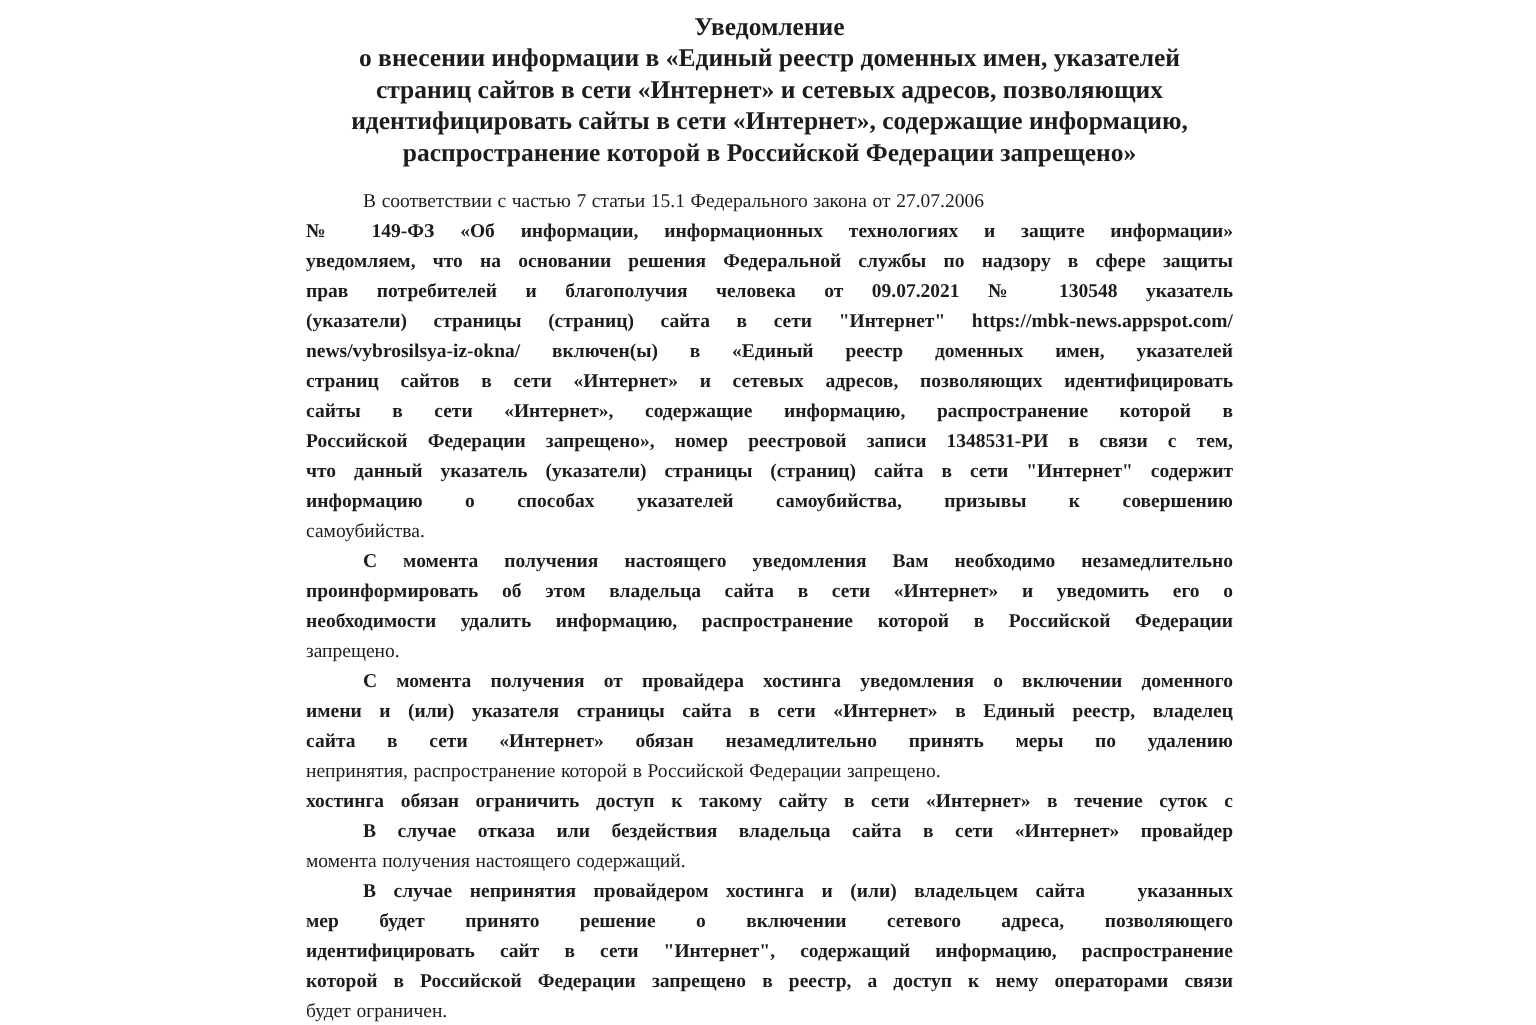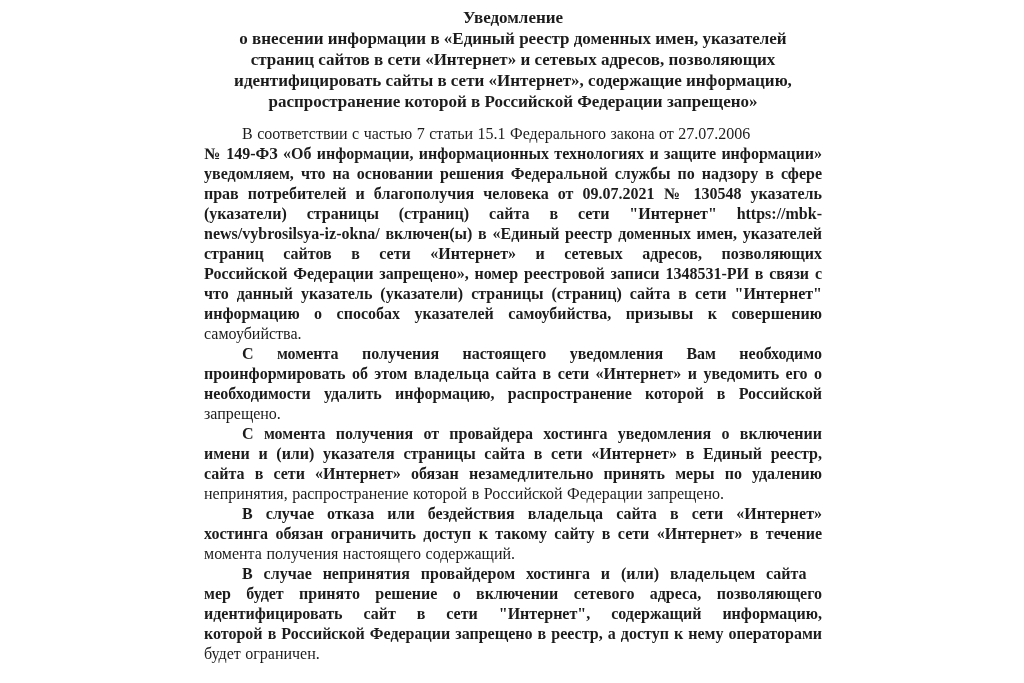--- a/index.html
+++ b/index.html
@@ -29,21 +29,21 @@
     font-size: 17px;
     font-weight: 700;
     line-height: 21px;
     text-align: center;
     white-space: nowrap;
   }
   .body-block {
     margin-top: 12px;
   }
   .line {
-    font-size: 16px;
+    font-size: 13px;
     line-height: 20px;
     height: 20px;
     overflow: hidden;
     text-align: justify;
     word-spacing: 0.5px;
   }
   .j {
     text-align-last: justify;
     font-weight: bold;
   }
@@ -68,20 +68,21 @@
     <div class="body-block">
 
       <div class="para">
         <div class="line ind">В соответствии с частью 7 статьи 15.1 Федерального закона от 27.07.2006</div>
         <div class="line j">№ 149-ФЗ «Об информации, информационных технологиях и защите информации»</div>
         <div class="line j">уведомляем, что на основании решения Федеральной службы по надзору в сфере защиты</div>
         <div class="line j">прав потребителей и благополучия человека от 09.07.2021 № 130548 указатель</div>
         <div class="line j">(указатели) страницы (страниц) сайта в сети "Интернет" https://mbk-news.appspot.com/</div>
         <div class="line j">news/vybrosilsya-iz-okna/ включен(ы) в «Единый реестр доменных имен, указателей</div>
         <div class="line j">страниц сайтов в сети «Интернет» и сетевых адресов, позволяющих идентифицировать</div>
+        <div class="line j">сайты в сети «Интернет», содержащие информацию, распространение которой в</div>
         <div class="line j">Российской Федерации запрещено», номер реестровой записи 1348531-РИ в связи с тем,</div>
         <div class="line j">что данный указатель (указатели) страницы (страниц) сайта в сети "Интернет" содержит</div>
         <div class="line j">информацию о способах указателей самоубийства, призывы к совершению</div>
         <div class="line">самоубийства.</div>
       </div>
 
       <div class="para">
         <div class="line ind j">С момента получения настоящего уведомления Вам необходимо незамедлительно</div>
         <div class="line j">проинформировать об этом владельца сайта в сети «Интернет» и уведомить его о</div>
         <div class="line j">необходимости удалить информацию, распространение которой в Российской Федерации</div>
@@ -89,22 +90,22 @@
       </div>
 
       <div class="para">
         <div class="line ind j">С момента получения от провайдера хостинга уведомления о включении доменного</div>
         <div class="line j">имени и (или) указателя страницы сайта в сети «Интернет» в Единый реестр, владелец</div>
         <div class="line j">сайта в сети «Интернет» обязан незамедлительно принять меры по удалению</div>
         <div class="line">непринятия, распространение которой в Российской Федерации запрещено.</div>
       </div>
 
       <div class="para">
+        <div class="line j">хостинга обязан ограничить доступ к такому сайту в сети «Интернет» в течение суток с</div>
         <div class="line ind j">В случае отказа или бездействия владельца сайта в сети «Интернет» провайдер</div>
-        <div class="line j">хостинга обязан ограничить доступ к такому сайту в сети «Интернет» в течение суток с</div>
         <div class="line">момента получения настоящего содержащий.</div>
       </div>
 
       <div class="para">
         <div class="line ind j">В случае непринятия провайдером хостинга и (или) владельцем сайта&nbsp;&nbsp; указанных</div>
         <div class="line j">мер будет принято решение о включении сетевого адреса, позволяющего</div>
         <div class="line j">идентифицировать сайт в сети "Интернет", содержащий информацию, распространение</div>
         <div class="line j">которой в Российской Федерации запрещено в реестр, а доступ к нему операторами связи</div>
         <div class="line">будет ограничен.</div>
       </div>

